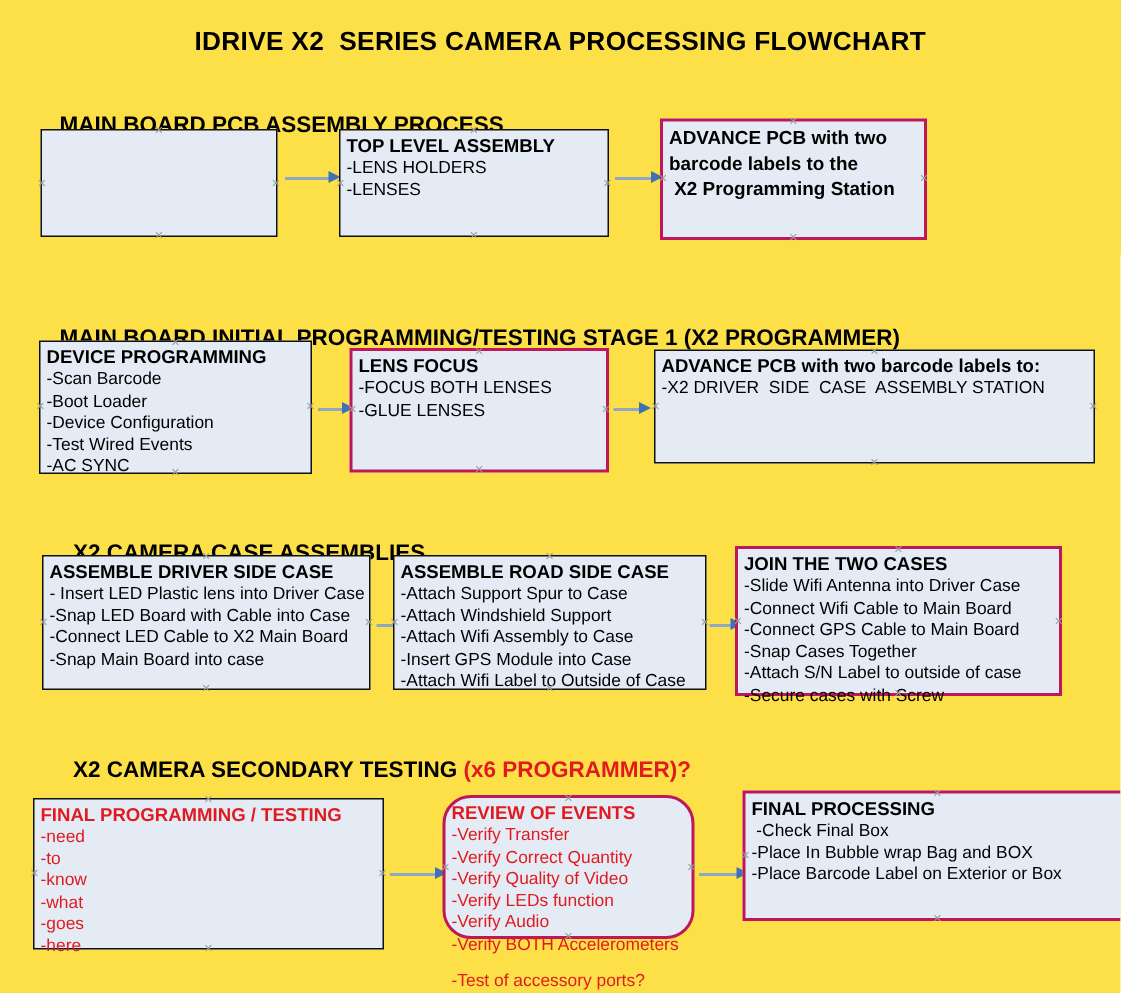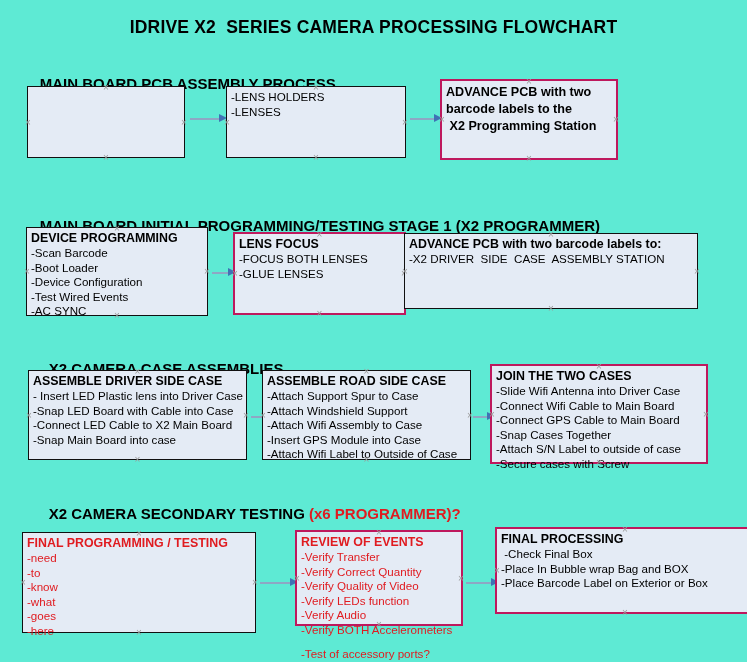--- a/index.html
+++ b/index.html
@@ -8,21 +8,21 @@
     background: #ffffff;
   }
   body {
     font-family: "Liberation Sans", sans-serif;
     -webkit-font-smoothing: antialiased;
   }
   #canvas {
     position: relative;
     width: 747px;
     height: 662px;
-    background: #5eead4;
+    background: #fde047;
     overflow: hidden;
     text-decoration: underline;
   }
 
   
   .chart-title {
     position: absolute;
     left: 0;
     top: 17px;
     width: 747px;
@@ -151,20 +151,21 @@
     <span class="handle" style="left:100%; top:50%;"></span>
   </div>
 
   <div class="arrow" style="left:190px; top:114px; width:37px;">
     <span class="shaft"></span>
     <span class="head"></span>
   </div>
 
   <div class="node border-dark" style="left:226px; top:86px; width:180px; height:72px;">
     <div class="node-inner">
+      <div class="node-title">TOP LEVEL ASSEMBLY</div>
       <div class="node-line">-LENS HOLDERS</div>
       <div class="node-line">-LENSES</div>
     </div>
     <span class="handle" style="left:50%; top:0;"></span>
     <span class="handle" style="left:50%; top:100%;"></span>
     <span class="handle" style="left:0; top:50%;"></span>
     <span class="handle" style="left:100%; top:50%;"></span>
   </div>
 
   <div class="arrow" style="left:410px; top:114px; width:32px;">
@@ -218,21 +219,21 @@
     <span class="handle" style="left:50%; top:100%;"></span>
     <span class="handle" style="left:0; top:50%;"></span>
     <span class="handle" style="left:100%; top:50%;"></span>
   </div>
 
   <div class="arrow" style="left:409px; top:268px; width:25px;">
     <span class="shaft"></span>
     <span class="head"></span>
   </div>
 
-  <div class="node border-dark" style="left:404px; top:233px; width:294px; height:76px;">
+  <div class="node border-dark" style="left:436px; top:233px; width:294px; height:76px;">
     <div class="node-inner">
       <div class="node-title">ADVANCE PCB with two barcode labels to:</div>
       <div class="node-line">-X2 DRIVER  SIDE  CASE  ASSEMBLY STATION</div>
     </div>
     <span class="handle" style="left:50%; top:0;"></span>
     <span class="handle" style="left:50%; top:100%;"></span>
     <span class="handle" style="left:0; top:50%;"></span>
     <span class="handle" style="left:100%; top:50%;"></span>
   </div>
 
@@ -313,21 +314,21 @@
     <span class="handle" style="left:50%; top:100%;"></span>
     <span class="handle" style="left:0; top:50%;"></span>
     <span class="handle" style="left:100%; top:50%;"></span>
   </div>
 
   <div class="arrow" style="left:260px; top:578px; width:38px;">
     <span class="shaft"></span>
     <span class="head"></span>
   </div>
 
-  <div class="node border-gray red" style="left:295px; top:530px; width:168px; height:96px;">
+  <div class="node border-gray red" style="left:295px; top:530px; width:168px; height:96px;border-radius:19px;">
     <div class="node-inner">
       <div class="node-title">REVIEW OF EVENTS</div>
       <div class="node-line">-Verify Transfer</div>
       <div class="node-line">-Verify Correct Quantity</div>
       <div class="node-line">-Verify Quality of Video</div>
       <div class="node-line">-Verify LEDs function</div>
       <div class="node-line">-Verify Audio</div>
       <div class="node-line">-Verify BOTH Accelerometers</div>
       <div class="node-line overflow" style="top:115px;">-Test of accessory ports?</div>
     </div>

